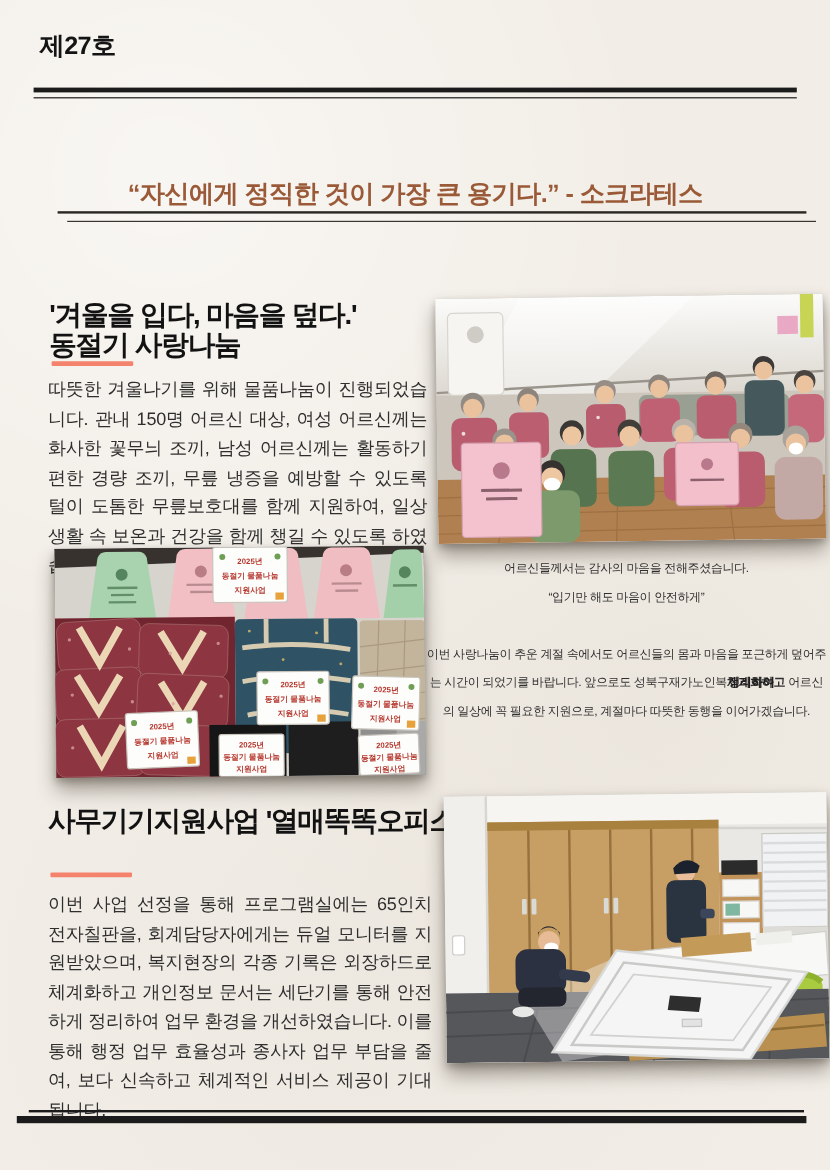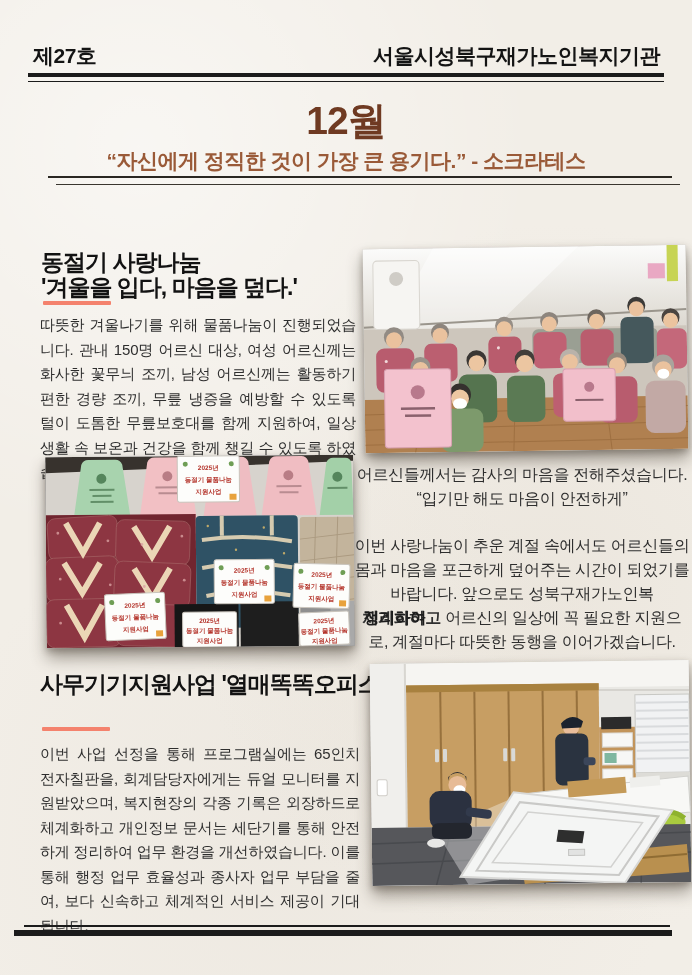--- a/index.html
+++ b/index.html
@@ -11,21 +11,21 @@
   .page{
     position:relative; width:692px; height:975px; overflow:hidden;
     background:
       radial-gradient(circle at 20% 15%, rgba(255,255,255,.5), rgba(255,255,255,0) 40%),
       radial-gradient(circle at 80% 60%, rgba(224,216,204,.35), rgba(255,255,255,0) 45%),
       radial-gradient(circle at 45% 85%, rgba(226,219,209,.3), rgba(255,255,255,0) 40%),
       #f2eee7;
     color:#262626;
   }
   
-  .mast-row{ position:absolute; top:42px; left:33px; right:32px;
+  .mast-row{ position:absolute; top:24px; left:33px; right:32px;
     display:flex; justify-content:space-between; align-items:baseline; }
   .issue-no, .org-name{ font-size:21px; font-weight:bold; color:#141414; letter-spacing:-0.5px; }
   .rule{ position:absolute; background:#1b1b1b; }
   .mast-rule-thick{ top:73px; left:28px; width:636px; height:4px; }
   .mast-rule-thin { top:81px; left:28px; width:636px; height:1px; }
   .month-title{ position:absolute; top:94px; left:0; width:100%; text-align:center;
     font-size:39px; font-weight:bold; color:#6f3a22; letter-spacing:-1px; }
   .quote-line{ position:absolute; top:147px; left:0; width:100%; text-align:center;
     font-size:21px; font-weight:bold; color:#9a5a38; letter-spacing:-0.5px; }
   .quote-rule-1{ top:176px; left:48px; width:624px; height:1.5px; background:#2a2722; }
@@ -38,21 +38,21 @@
   .h2-pos{ top:672px; left:40px; }
   .accent-bar{ position:absolute; width:68px; height:4px; background:#f4826d; border-radius:1px; }
   .bar1{ top:301px; left:43px; }
   .bar2{ top:727px; left:42px; }
   .body-text{ position:absolute; font-size:15px; line-height:24.5px; color:#2e2e2e;
     text-align:justify; word-break:break-all; letter-spacing:-0.2px; }
   .b1-pos{ top:313px; left:40px; width:316px; }
   .b2-pos{ top:742px; left:40px; width:320px; }
 
   .thanks-block{ position:absolute; top:463px; left:354px; width:336px;
-    font-size:16px; line-height:24px; color:#2e2e2e; text-align:center; letter-spacing:-0.3px; }
+    font-size:10px; line-height:24px; color:#2e2e2e; text-align:center; letter-spacing:-0.3px; }
   .thanks-block p{ margin:0; }
   .thanks-closing{ margin-top:23px !important; }
   .overlap{ position:relative; display:inline-block; font-weight:bold; }
   .overlap .over{ position:absolute; left:1px; top:0; font-weight:bold; color:#1c1c1c; }
 
   
   .photo{ position:absolute; box-shadow:0 10px 16px rgba(60,50,40,.45), 0 3px 6px rgba(60,50,40,.3);
     background:#ddd; overflow:hidden; }
   .photo svg{ display:block; width:100%; height:100%; }
   .photo-group { top:247px; left:364px; width:323px; height:204px; transform:rotate(-0.8deg); }
@@ -65,33 +65,31 @@
 
   .label-text{ font-family:"Liberation Sans",sans-serif; font-size:6.5px; font-weight:bold; fill:#b5372e; }
 </style>
 </head>
 <body>
 
 <div class="page">
 
   <div class="mast-row">
     <span class="issue-no">제27호</span>
-    <span class="org-name">서울시성북구재가노인복지기관</span>
   </div>
   <div class="rule mast-rule-thick"></div>
   <div class="rule mast-rule-thin"></div>
 
-  <div class="month-title">12월</div>
   <div class="quote-line">“자신에게 정직한 것이 가장 큰 용기다.” - 소크라테스</div>
   <div class="rule quote-rule-1"></div>
   <div class="rule quote-rule-2"></div>
 
   <div class="a-heading h1-pos">
+    <div>'겨울을 입다, 마음을 덮다.'</div>
     <div>동절기 사랑나눔</div>
-    <div>'겨울을 입다, 마음을 덮다.'</div>
   </div>
   <div class="accent-bar bar1"></div>
 
   <p class="body-text b1-pos">따뜻한 겨울나기를 위해 물품나눔이 진행되었습니다.  관내 150명 어르신 대상, 여성 어르신께는 화사한 꽃무늬 조끼, 남성 어르신께는 활동하기 편한 경량 조끼, 무릎 냉증을 예방할 수 있도록 털이 도톰한 무릎보호대를 함께 지원하여, 일상생활 속 보온과 건강을 함께 챙길 수 있도록 하였습니다.</p>
 
   <div class="photo photo-group">
     <svg viewBox="0 0 322 203" preserveAspectRatio="none">
       <defs>
         <linearGradient id="win" x1="0" y1="0" x2="0" y2="1">
           <stop offset="0" stop-color="#fbfbfa"></stop>

